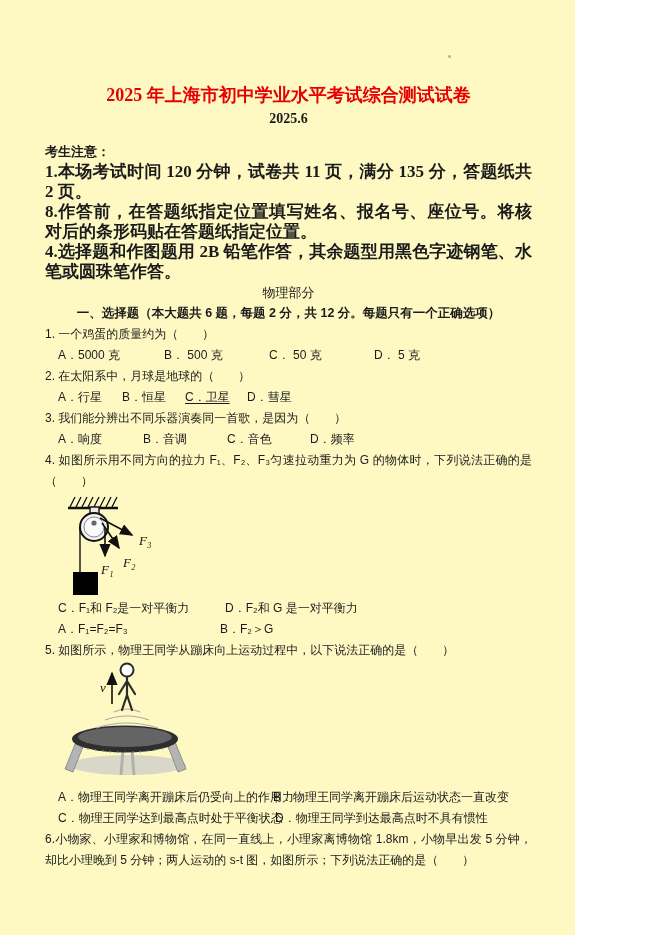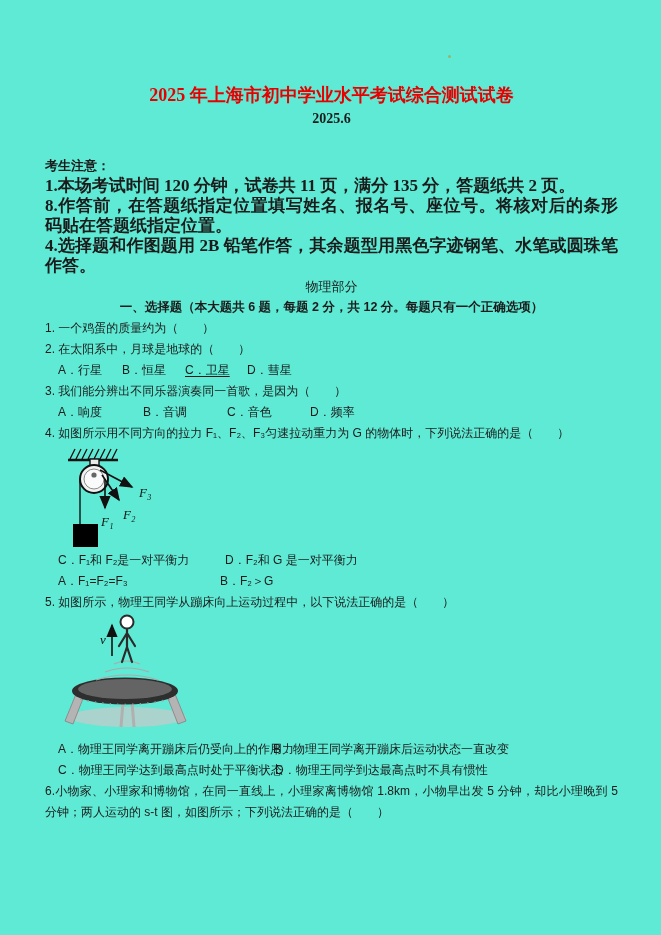--- a/index.html
+++ b/index.html
@@ -1,24 +1,24 @@
 <!DOCTYPE html>
 <html><head>
 <meta charset="utf-8">
 <style>
   html,body{margin:0;padding:0;background:#fff;}
   .page{
-    position:relative;width:661px;height:935px;background:#5eead4;
+    position:relative;width:575px;height:935px;background:#fef9c3;
     box-sizing:border-box;padding:0 43px 0 45px;overflow:hidden;
     font-family:"Liberation Serif","DejaVu Serif",serif;color:#1b1b1b;
   }
   .center{text-align:center;}
   .doc-title{margin-top:82px;font-size:18px;font-weight:bold;line-height:26px;}
   .doc-date{font-size:14px;font-weight:bold;line-height:22px;}
-  .notice-head{margin-top:25px;font-size:13px;font-weight:bold;line-height:21px;}
+  .notice-head{margin-top:11px;font-size:13px;font-weight:bold;line-height:21px;}
   .notice-item{font-size:17px;font-weight:bold;line-height:20px;text-align:justify;}
   .sec-title{font-size:13px;font-weight:normal;line-height:21px;}
   .part-head{font-size:12.5px;font-weight:bold;line-height:21px;font-family:"Liberation Sans","DejaVu Sans",sans-serif;text-align:center;}
   .qline{font-size:12px;line-height:21px;font-family:"Liberation Sans","DejaVu Sans",sans-serif;text-align:justify;}
   .opts{display:flex;padding-left:13px;font-size:12px;line-height:21px;font-family:"Liberation Sans","DejaVu Sans",sans-serif;}
   .opts span{flex:0 0 auto;white-space:nowrap;}
   .ul{text-decoration:underline;text-underline-offset:2px;}
   .fig{position:relative;}
   .fig-pulley{height:104px;margin-left:15px;margin-top:1px;margin-bottom:1px;width:200px;}
   .fig-tramp{height:125px;margin-left:7px;margin-top:1px;width:200px;}
@@ -41,20 +41,26 @@
 
   <div class="notice-item">1.本场考试时间 120 分钟，试卷共 11 页，满分 135 分，答题纸共 2 页。</div>
   <div class="notice-item">8.作答前，在答题纸指定位置填写姓名、报名号、座位号。将核对后的条形码贴在答题纸指定位置。</div>
   <div class="notice-item">4.选择题和作图题用 2B 铅笔作答，其余题型用黑色字迹钢笔、水笔或圆珠笔作答。</div>
 
   <div class="sec-title center">物理部分</div>
 
   <div class="part-head">一、选择题（本大题共 6 题，每题 2 分，共 12 分。每题只有一个正确选项）</div>
 
   <div class="qline">1. 一个鸡蛋的质量约为（　　）</div>
+  <div class="opts">
+    <span style="width:106px">A．5000 克</span>
+    <span style="width:105px">B． 500 克</span>
+    <span style="width:105px">C． 50 克</span>
+    <span>D． 5 克</span>
+  </div>
 
   <div class="qline">2. 在太阳系中，月球是地球的（　　）</div>
   <div class="opts">
     <span style="width:64px">A．行星</span>
     <span style="width:63px">B．恒星</span>
     <span style="width:62px" class="ul">C．卫星</span>
     <span>D．彗星</span>
   </div>
 
   <div class="qline">3. 我们能分辨出不同乐器演奏同一首歌，是因为（　　）</div>

